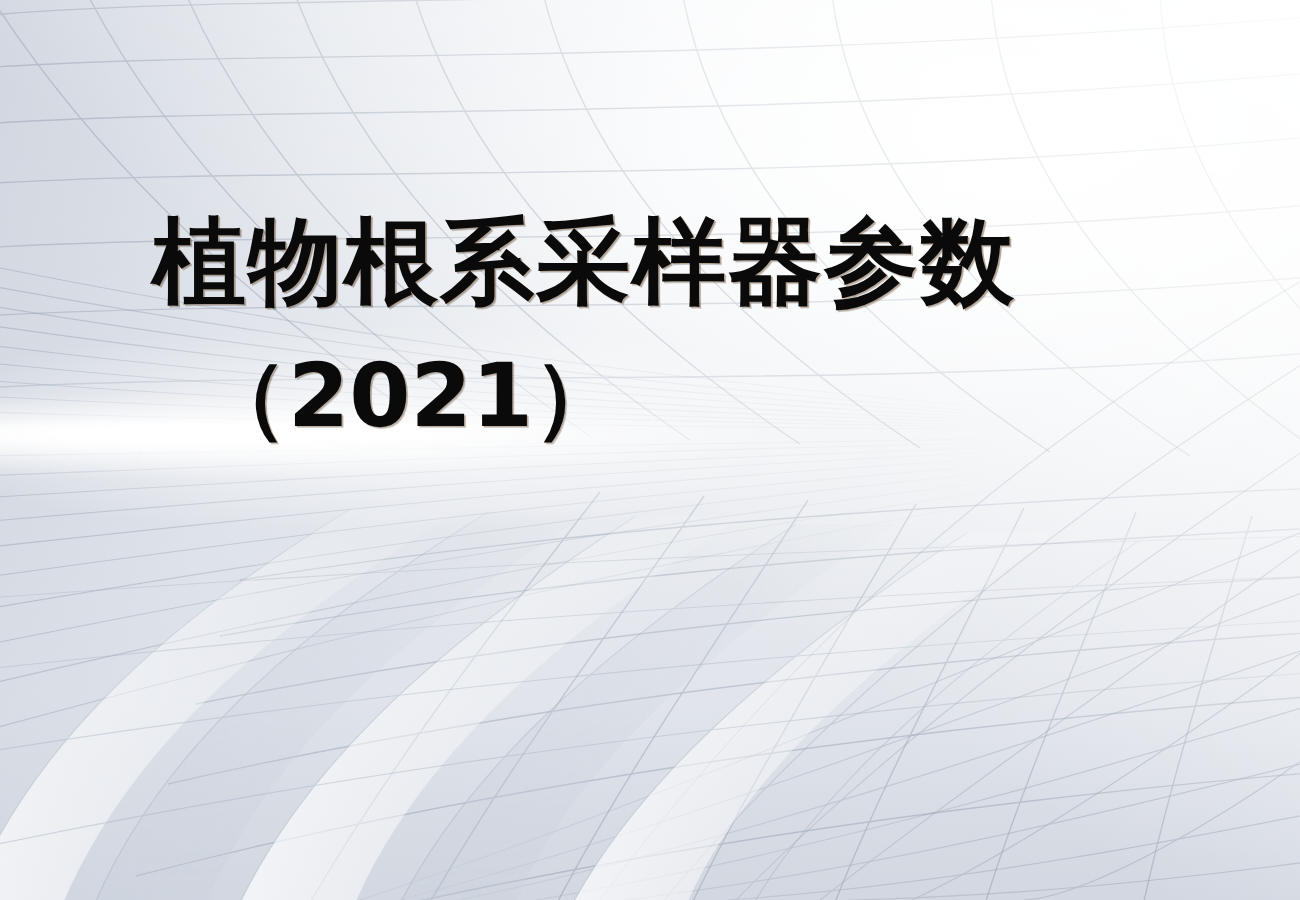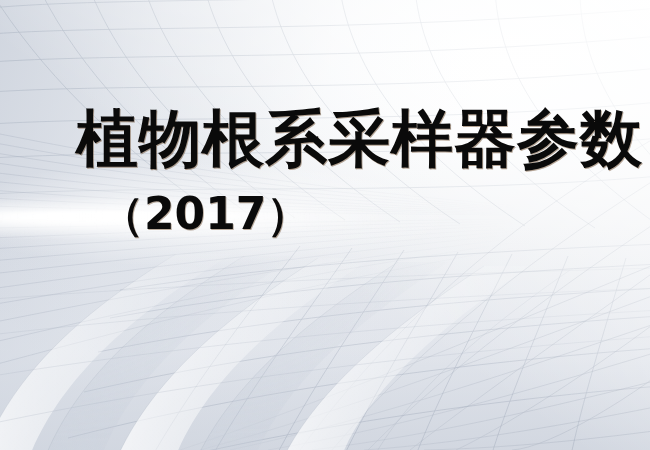--- a/index.html
+++ b/index.html
@@ -88,21 +88,21 @@
     z-index: 20;
   }
   .title-line {
     color: #0a0a0a;
     font-weight: bold;
     line-height: 1.0;
     white-space: nowrap;
   }
   #title-main {
     margin-left: 76px;
-    font-size: 62px;
+    font-size: 47px;
     letter-spacing: 1px;
     text-shadow:
       0.7px 0.7px 0px rgba(140,90,40,0.35),
       1px 1px 0px rgba(0,0,0,0.18);
   }
   #title-sub {
     margin-left: 100px;
     margin-top: 22px;
     font-size: 44px;
     letter-spacing: 0px;
@@ -288,16 +288,16 @@
   </svg>
 
   <div class="bg-layer" id="bg-tint-topright"></div>
 
   <div id="glow-wide"></div>
   <div id="light-sweep"></div>
   <div id="light-core"></div>
 
   <div id="title-block">
     <div class="title-line" id="title-main">植物根系采样器参数</div>
-    <div class="title-line" id="title-sub">（2017）</div>
+    <div class="title-line" id="title-sub">（2021）</div>
   </div>
 
 </div>
 
 </body></html>

